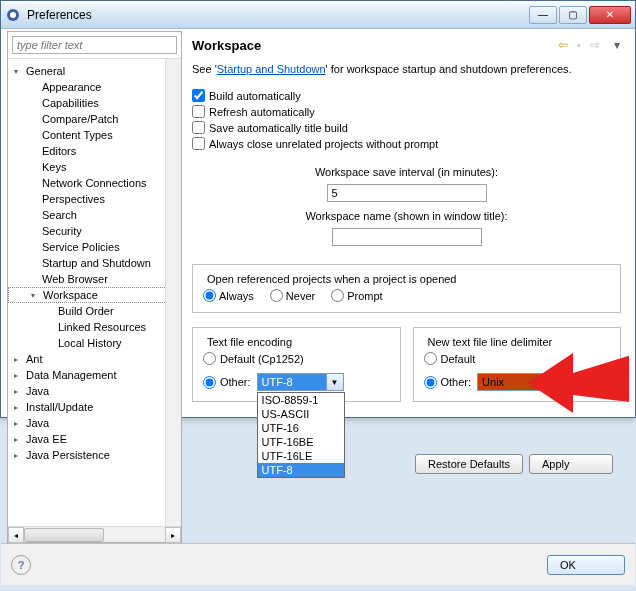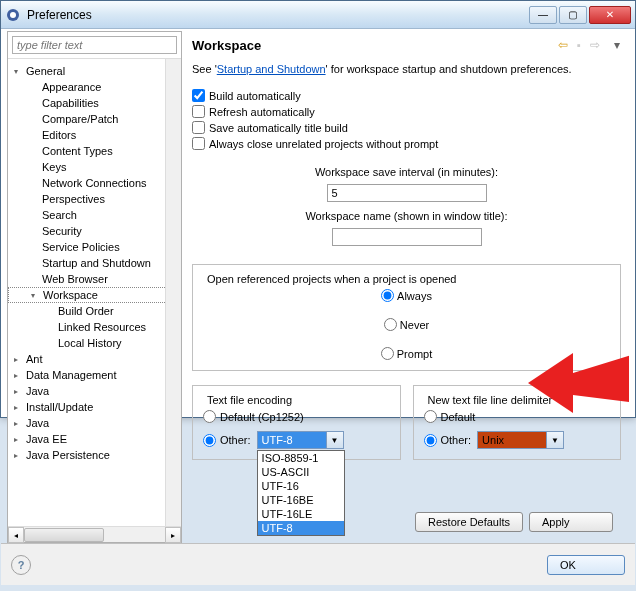--- a/index.html
+++ b/index.html
@@ -46,21 +46,21 @@
 .checkbox-row { display:flex; align-items:center; margin: 3px 0; gap:4px; }
 .checkbox-row input { width:13px; height:13px; }
 
 .form-row { display:flex; align-items:center; margin: 8px 0; gap:6px;flex-direction:column; }
 .form-row label { white-space:nowrap; }
 .form-row input[type=text] { border:1px solid #a0a0a0; padding:2px 4px; background:#fff; }
 
 .group { border:1px solid #c0c0c0; padding: 8px 10px 10px 10px; margin-top: 6px; }
 .group-title { background:#fff; margin-top:-15px; display:inline-block; padding:0 4px; }
 
-.radio-row { display:flex; align-items:center; gap:16px; margin-top:4px;flex-direction:column; }
+.radio-row { display:flex; align-items:center; gap:16px; margin-top:4px; }
 .radio-row label { display:flex; align-items:center; gap:3px; }
 .radio-row input { width:13px; height:13px; }
 
 .two-groups { display:flex; gap:12px; margin-top:14px; }
 .group2 { border:1px solid #c0c0c0; padding:8px 10px 10px 10px; flex:1; position:relative; }
 .group2-title { background:#fff; margin-top:-15px; display:inline-block; padding:0 4px; }
 .radio-v { display:flex; flex-direction:column; gap:8px; margin-top:4px; }
 .radio-v label { display:flex; align-items:center; gap:4px; }
 .combo-wrap { display:flex; align-items:center; gap:6px; }
 .combo { position:relative; display:inline-flex; }
@@ -121,25 +121,25 @@
           <div class="tree-item level1">
             <span class="arrow"></span>
             <span>Capabilities</span>
           </div>
           <div class="tree-item level1">
             <span class="arrow"></span>
             <span>Compare/Patch</span>
           </div>
           <div class="tree-item level1">
             <span class="arrow"></span>
+            <span>Content Types</span>
+          </div>
+          <div class="tree-item level1">
+            <span class="arrow"></span>
             <span>Editors</span>
-          </div>
-          <div class="tree-item level1">
-            <span class="arrow"></span>
-            <span>Content Types</span>
           </div>
           <div class="tree-item level1">
             <span class="arrow"></span>
             <span>Keys</span>
           </div>
           <div class="tree-item level1">
             <span class="arrow"></span>
             <span>Network Connections</span>
           </div>
           <div class="tree-item level1">

